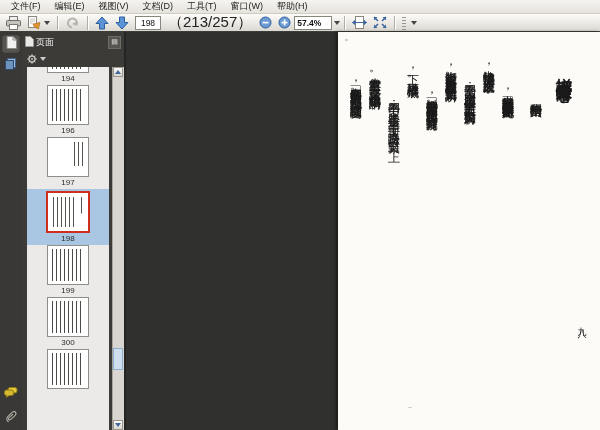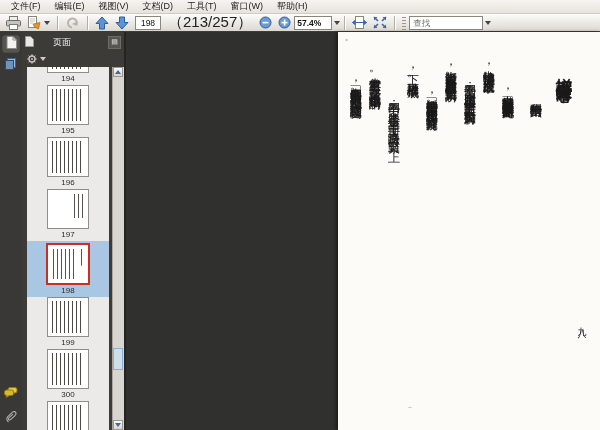--- a/index.html
+++ b/index.html
@@ -34,21 +34,21 @@
   
   .iconstrip{width:22px;background:#393836;display:flex;flex-direction:column;align-items:center;flex:none;}
   .strip-btn{width:18px;height:18px;margin-top:3px;display:flex;align-items:center;justify-content:center;border-radius:2px;}
   .strip-btn.active{background:#56544f;box-shadow:inset 0 0 1px #000;}
   .strip-spacer{flex:1;}
   .strip-btn.bottom{margin-bottom:3px;margin-top:4px;}
 
   
   .panel{width:102px;background:#3c3b38;position:relative;flex:none;border-right:2px solid #242422;}
   .panel-header{height:20px;display:flex;align-items:center;padding:0 3px;color:#efefef;font-size:9px;}
-  .panel-header .ph-label{flex:1;margin-left:19px;}
+  .panel-header .ph-label{flex:1;margin-left:2px;}
   .ph-btn{width:11px;height:11px;background:#57554f;border:1px solid #6e6c66;color:#ddd;font-size:7px;
           line-height:9px;text-align:center;}
   .gear-row{height:13px;display:flex;align-items:center;padding-left:5px;}
   .gear-row .caret{border-top-color:#ccc;margin-left:3px;}
 
   .thumb-list{position:absolute;top:35px;bottom:0;left:5px;width:82px;background:#ebeae8;overflow:hidden;}
   .thumb-item{text-align:center;}
   .thumb-item.partial{margin-top:-34px;}
   .tn{position:relative;width:40px;height:38px;background:#fff;border:1px solid #8f8d88;margin:0 auto;}
   .tn::before{content:"";position:absolute;}
@@ -176,21 +176,20 @@
     <span class="tb-btn">
       <span>
           <svg width="14" height="13" viewBox="0 0 14 13">
             <path d="M1 1 L5 5 M13 1 L9 5 M1 12 L5 8 M13 12 L9 8" stroke="#3f689e" stroke-width="1.6"></path>
             <path d="M1 1 L4.5 1 L1 4.5 Z M13 1 L9.5 1 L13 4.5 Z M1 12 L4.5 12 L1 8.5 Z M13 12 L9.5 12 L13 8.5 Z" fill="#3f689e"></path>
           </svg>
         </span>
     </span>
     <span class="tb-sep"></span>
     <span class="grip"></span>
-    <input class="search-input" placeholder="查找" style="">
     <span class="caret"></span>
   </div>
 
   <div class="content">
 
     <div class="iconstrip">
       <span class="strip-btn active">
         <span><svg width="11" height="13" viewBox="0 0 11 13">
               <path d="M1 0.5 H7 L10.5 4 V12.5 H1 Z" fill="#f2f2f0" stroke="#8a8a86"></path>
               <path d="M7 0.5 V4 H10.5" fill="none" stroke="#8a8a86"></path>
@@ -230,24 +229,20 @@
               <circle cx="5" cy="5" r="3" fill="none" stroke="#c9c6c0" stroke-width="1.4"></circle>
               <circle cx="5" cy="5" r="1" fill="#c9c6c0"></circle>
               <path d="M5 0.2 V2 M5 8 V9.8 M0.2 5 H2 M8 5 H9.8 M1.6 1.6 L2.9 2.9 M7.1 7.1 L8.4 8.4 M8.4 1.6 L7.1 2.9 M2.9 7.1 L1.6 8.4" stroke="#c9c6c0" stroke-width="1"></path>
             </svg></span>
         <span class="caret"></span>
       </div>
       <div class="thumb-list">
           <div class="thumb-item partial">
             <div class="tn dense"></div>
             <div class="thumb-label">194</div>
-          </div>
-          <div class="thumb-item">
-            <div class="tn dense"></div>
-            <div class="thumb-label">195</div>
           </div>
           <div class="thumb-item">
             <div class="tn dense"></div>
             <div class="thumb-label">196</div>
           </div>
           <div class="thumb-item">
             <div class="tn sparse"></div>
             <div class="thumb-label">197</div>
           </div>
           <div class="thumb-item selected">

